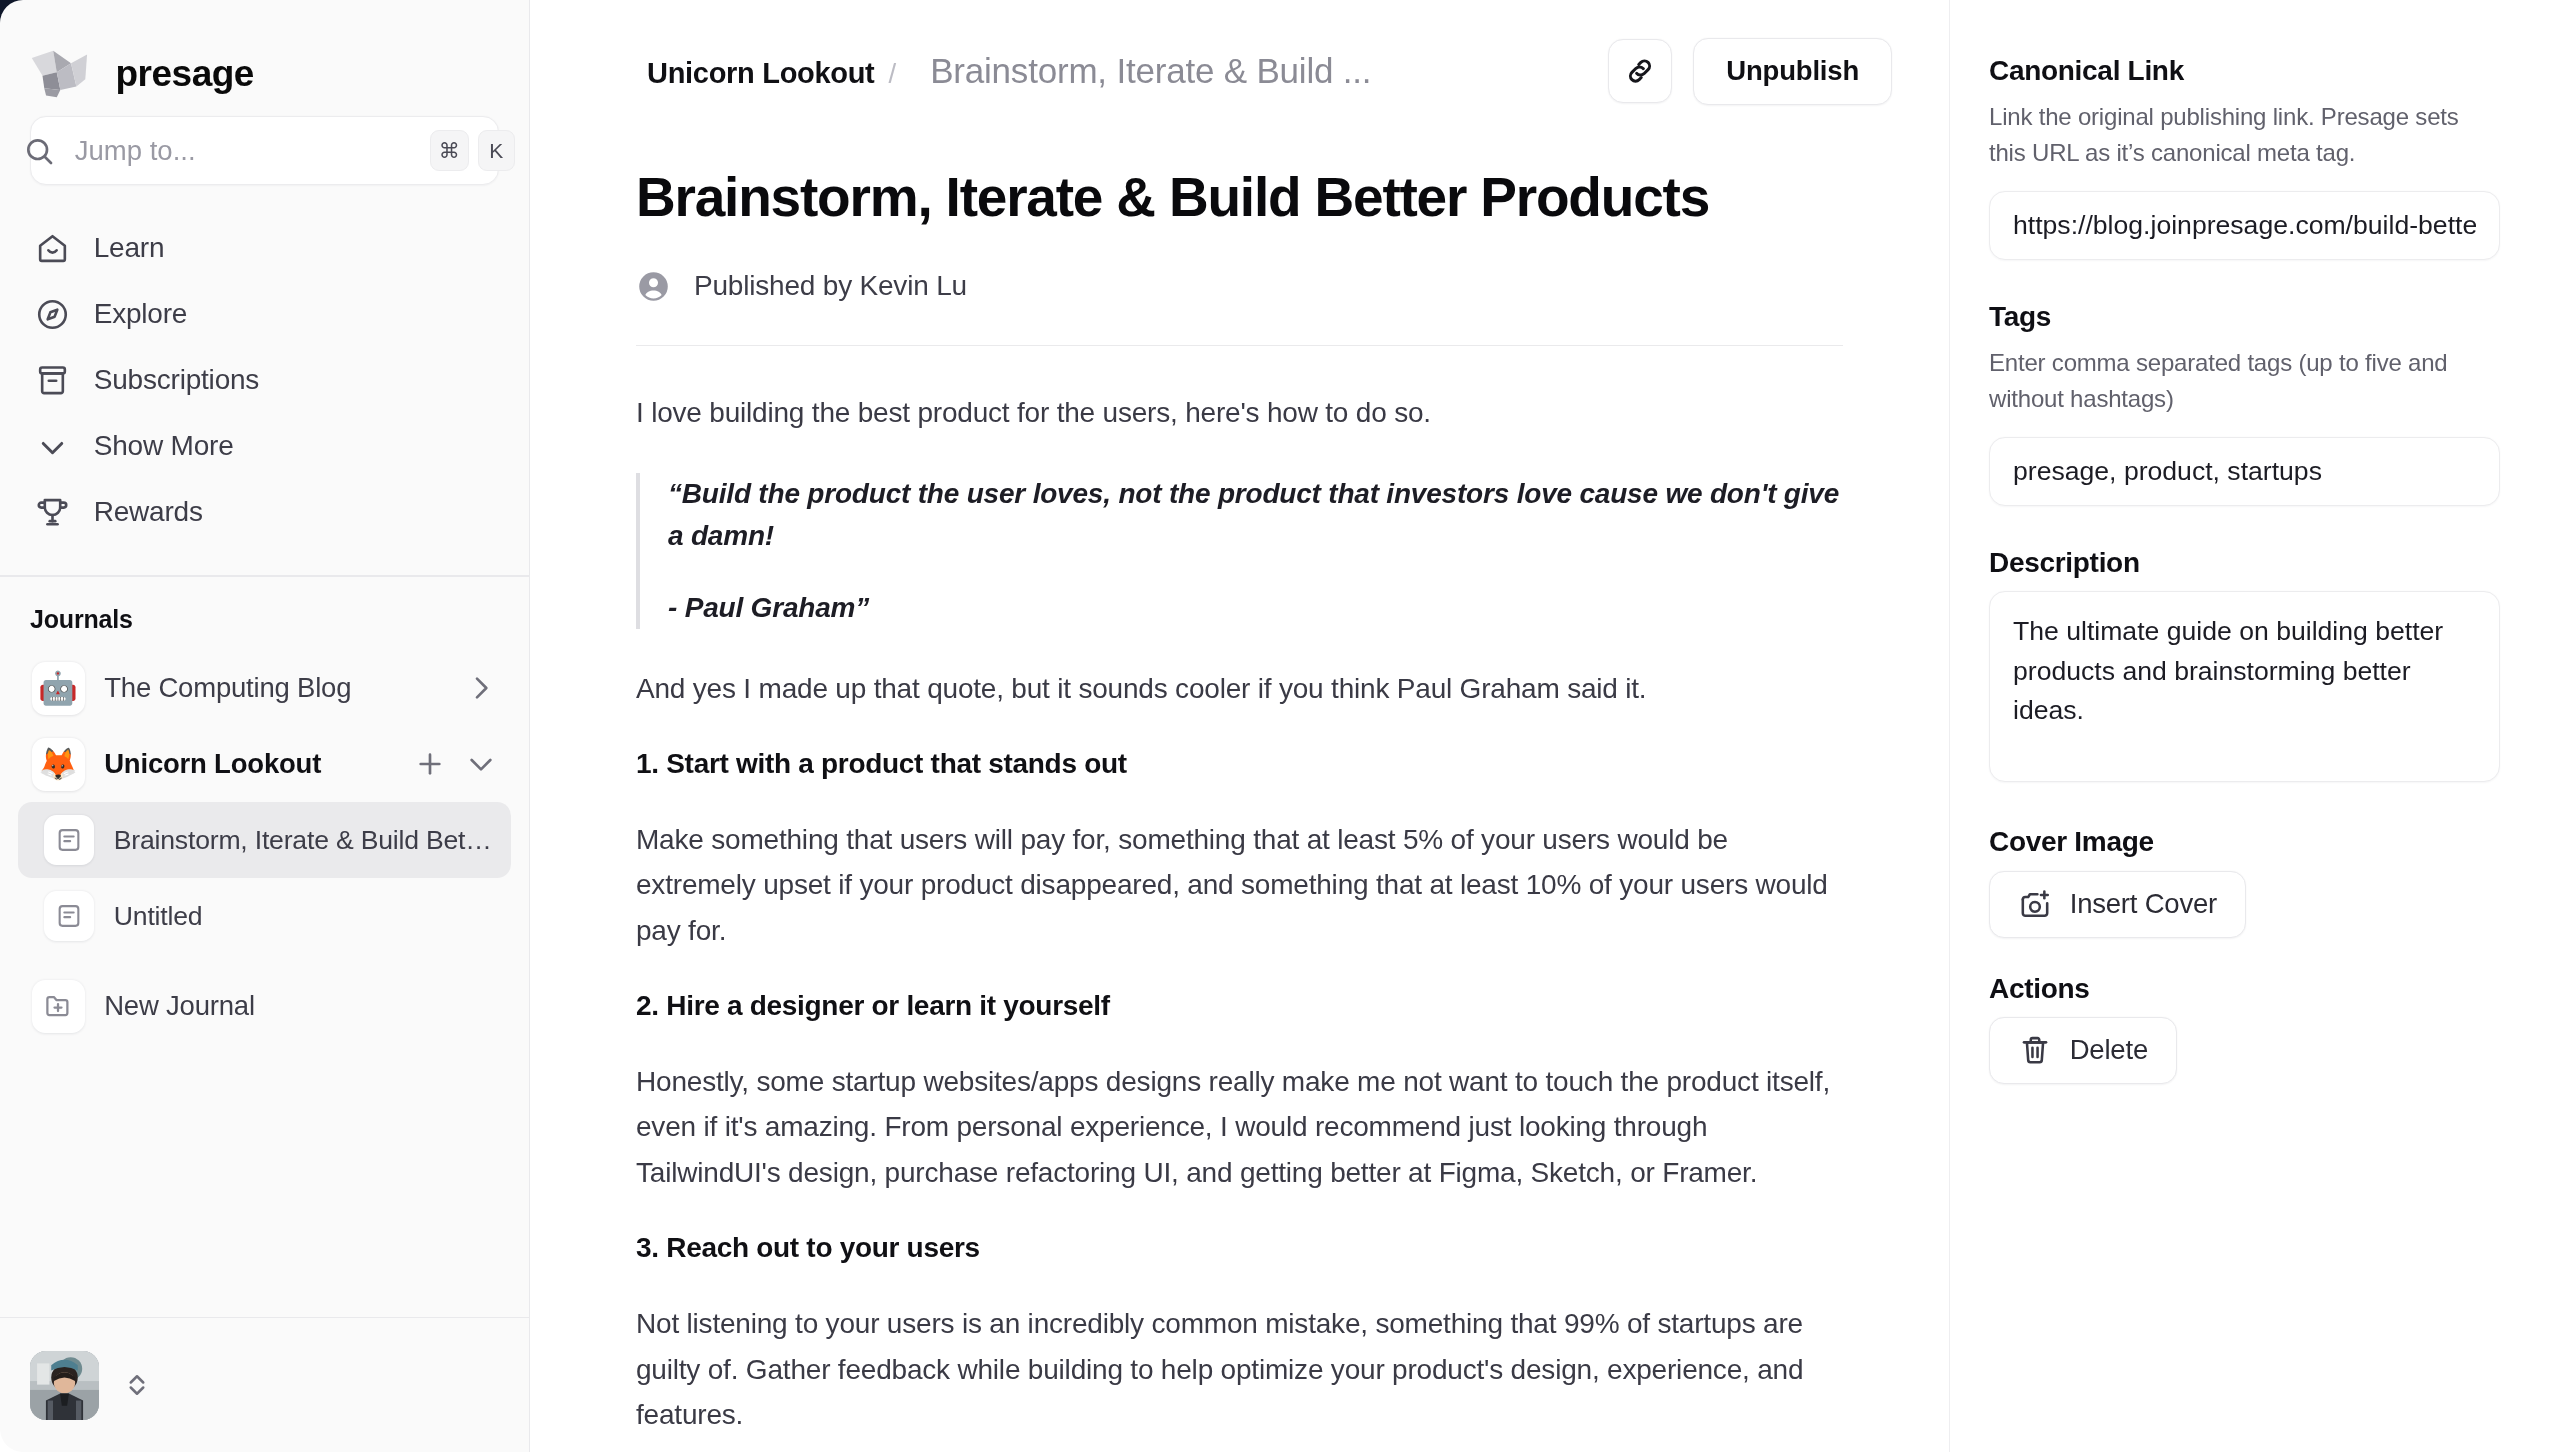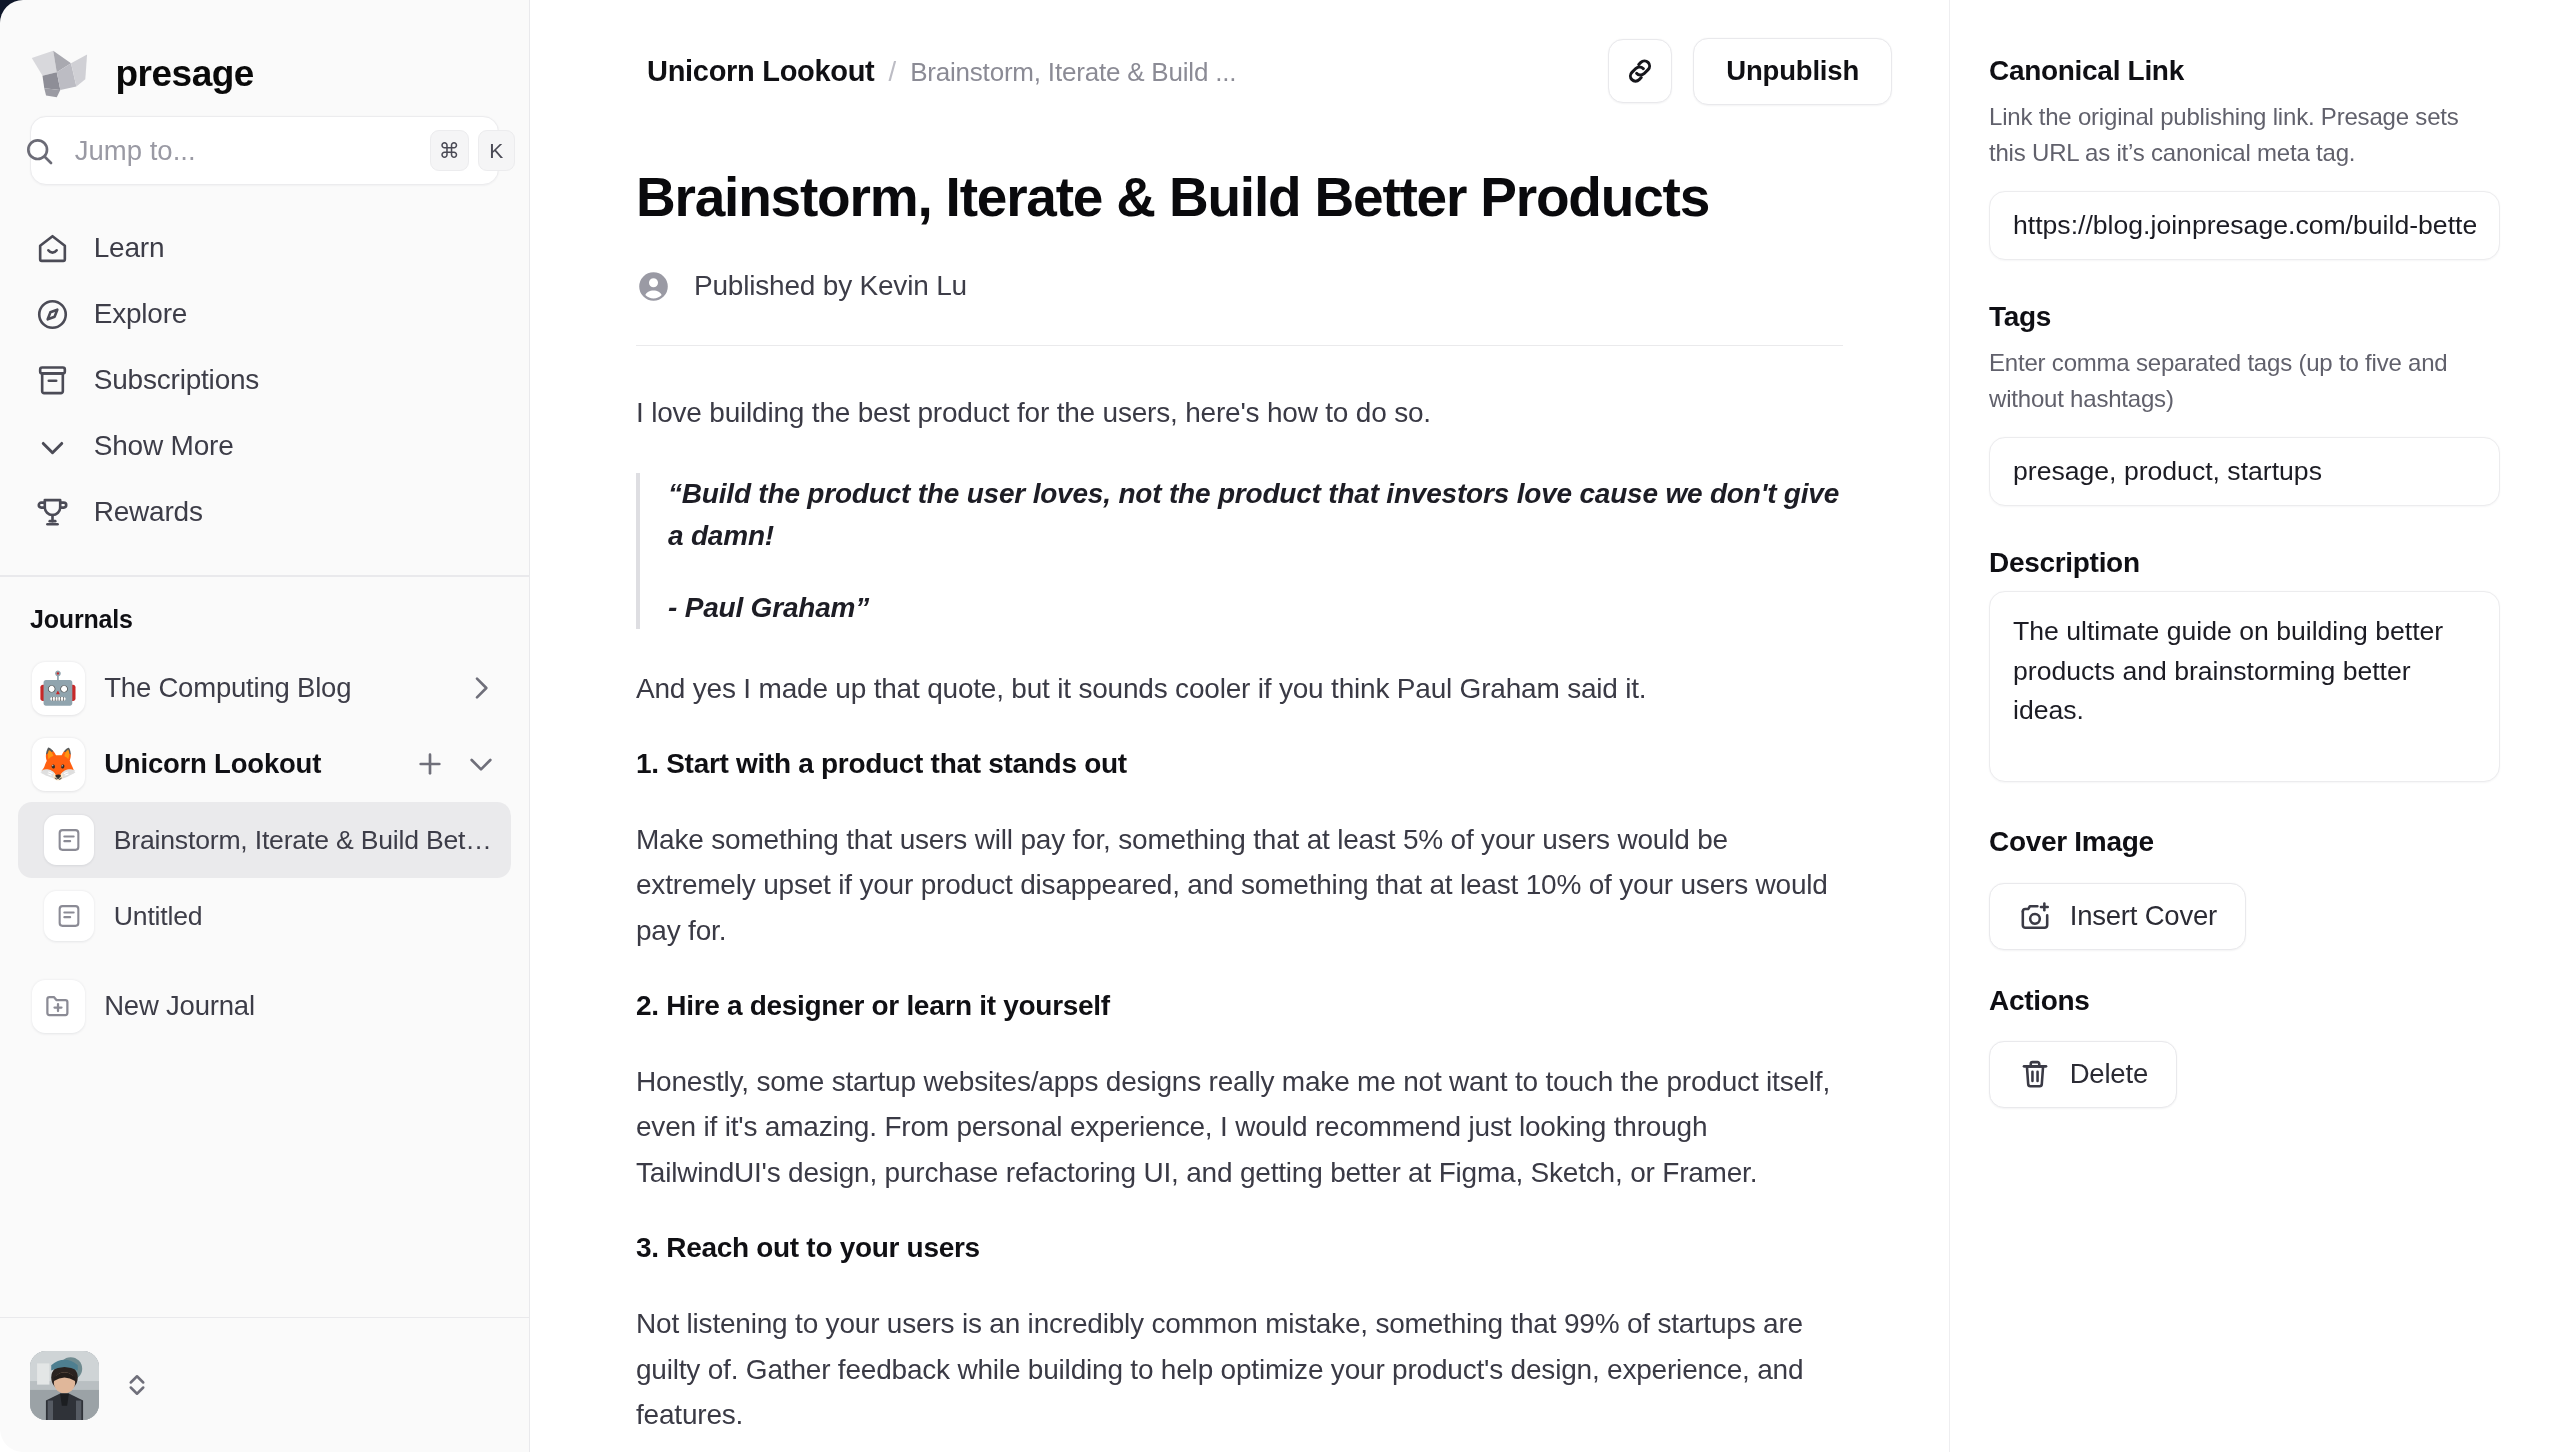--- a/index.html
+++ b/index.html
@@ -204,24 +204,25 @@
   .crumbs { display: flex; align-items: baseline; gap: 14px; flex: 1; }
   .crumb-root {
     font-size: 29px;
     font-weight: 700;
     color: #101014;
     letter-spacing: -0.3px;
     cursor: pointer;
   }
   .crumb-sep { font-size: 27.5px; color: #bcbcc4; }
   .crumb-leaf {
-    font-size: 26px;
+    font-size: 35px;
     color: #8b8b95;
     letter-spacing: -0.2px;
     cursor: pointer;
+    margin-left: 20px;
   }
 
   .icon-btn {
     width: 64px; height: 64px;
     background: #ffffff;
     border: 1.8px solid #e9e9ec;
     border-radius: 15px;
     display: flex; align-items: center; justify-content: center;
     cursor: pointer;
     box-shadow: 0 0.9px 1.8px rgba(16,24,40,0.05);
@@ -378,21 +379,20 @@
     background: #ffffff;
     border: 1.8px solid #e9e9ec;
     border-radius: 15px;
     padding: 0 28px;
     font-size: 27.5px;
     color: #2b2b34;
     cursor: pointer;
     letter-spacing: -0.2px;
     box-shadow: 0 0.9px 1.8px rgba(16,24,40,0.05);
     font-family: "Liberation Sans", sans-serif;
-    margin-top: 12px;
   }
   .panel-btn svg { width: 34px; height: 34px; color: #3a3a45; flex: 0 0 34px; }
 </style>
 </head>
 <body>
 
 <div class="app">
 
   <aside class="sidebar">
 

